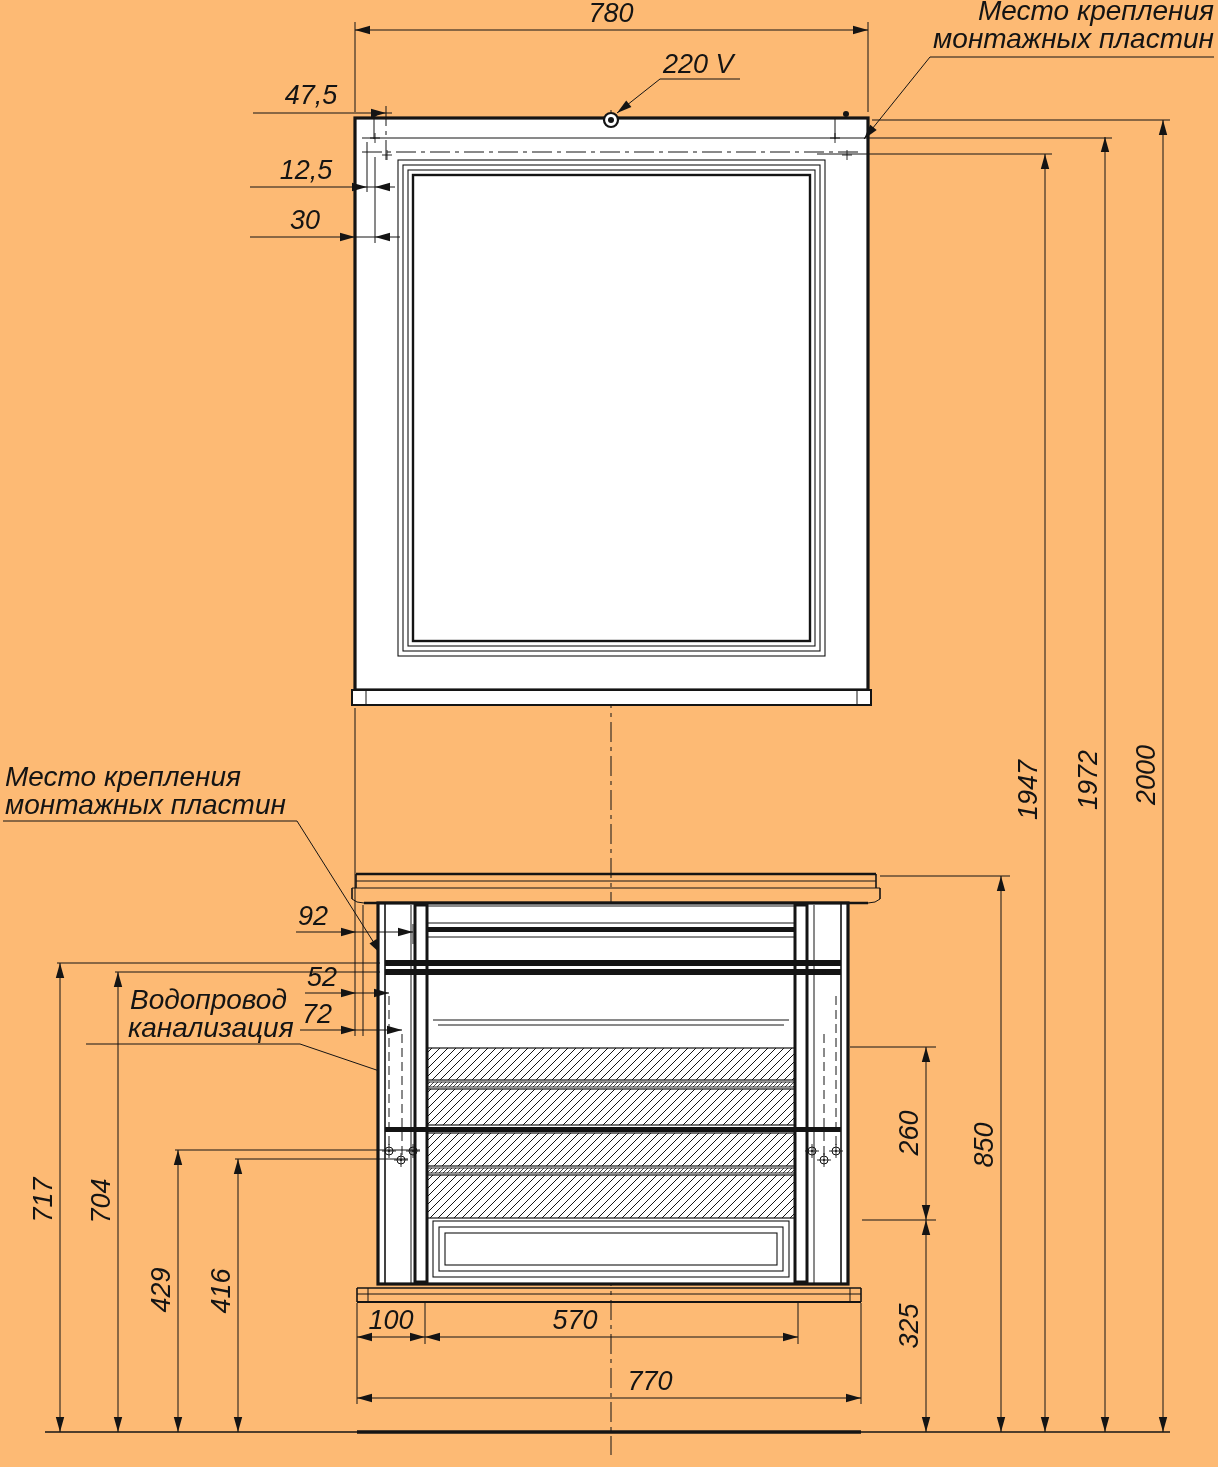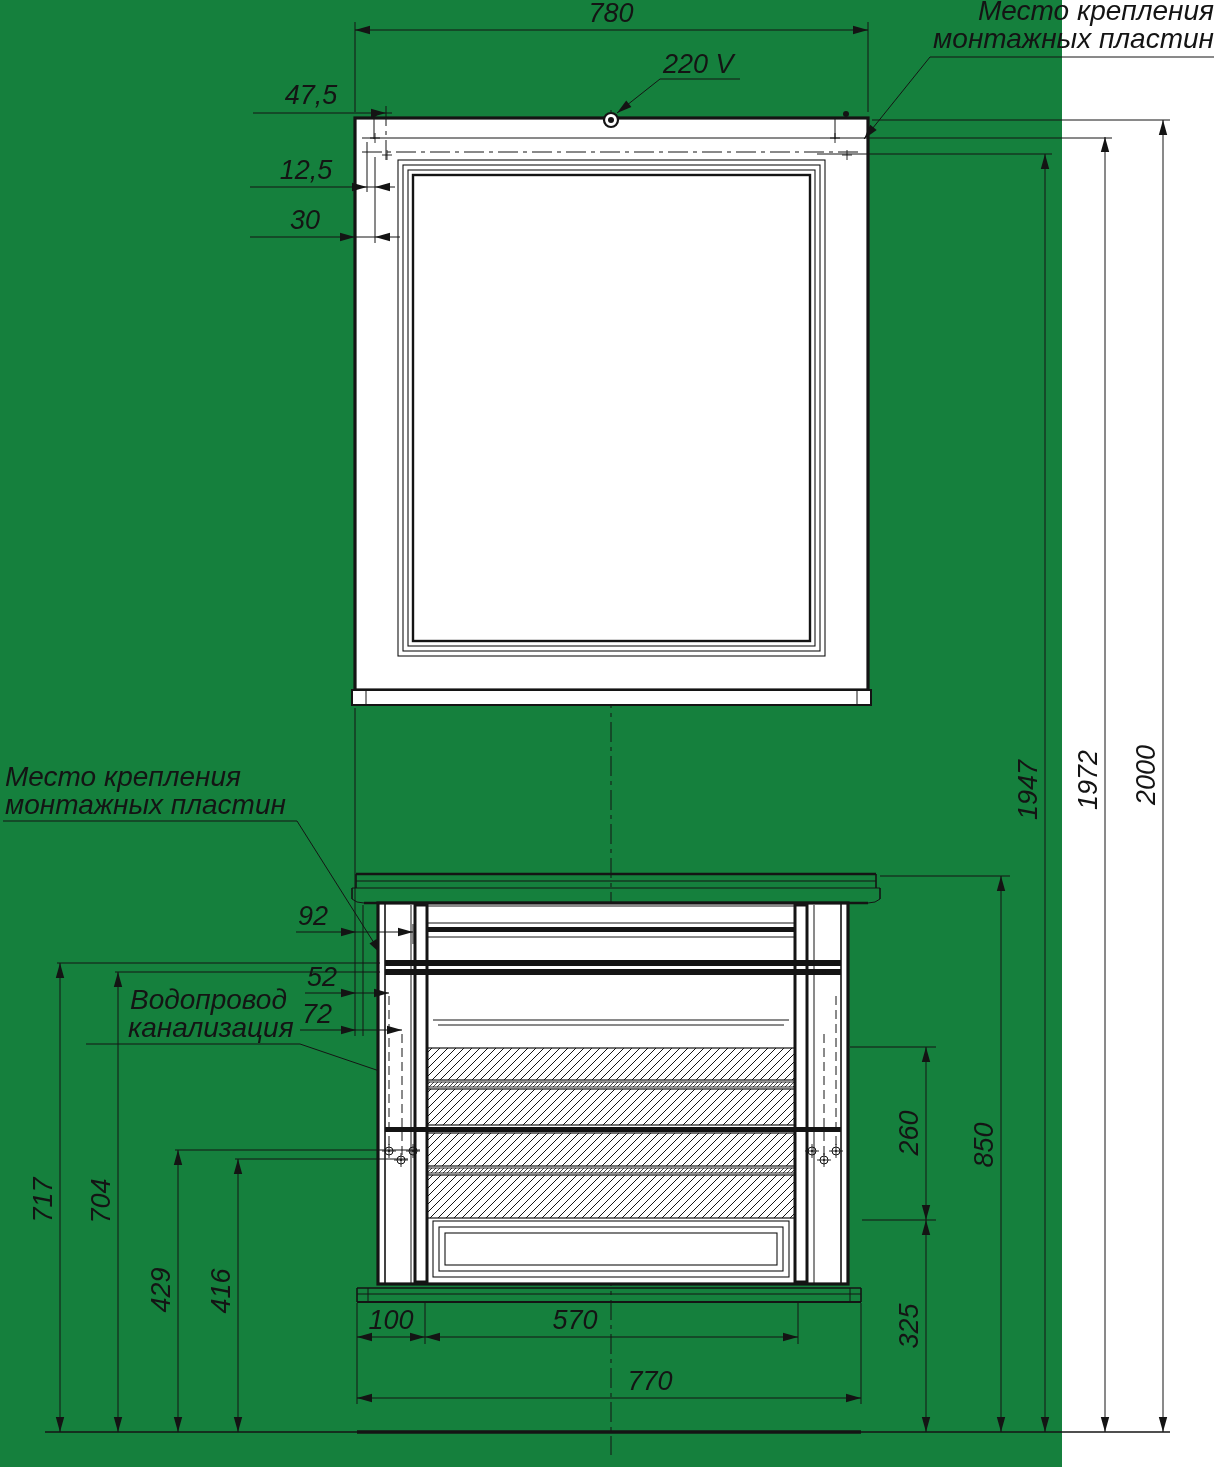--- a/index.html
+++ b/index.html
@@ -1,16 +1,16 @@
 <!DOCTYPE html>
 <html><head>
 <meta charset="utf-8">
 <style>
   html,body{margin:0;padding:0;background:#ffffff;}
-  .stage{width:1062px;height:1467px;position:relative;background:#15803d;}
+  .stage{width:1218px;height:1467px;position:relative;background:#fdba74;}
   svg{display:block;}
   svg text{font-family:"Liberation Sans",sans-serif;font-style:italic;fill:#141414;}
   .dim{font-size:27px;}
   .lbl{font-size:28px;}
   .ln{stroke:#141414;fill:none;}
   .thin{stroke-width:1;}
   .med{stroke-width:1.6;}
   .fillb{fill:#141414;stroke:none;}
   .dashdot{stroke-dasharray:20 5 4 5;}
   .hidden-ln{stroke-dasharray:9 5;}

